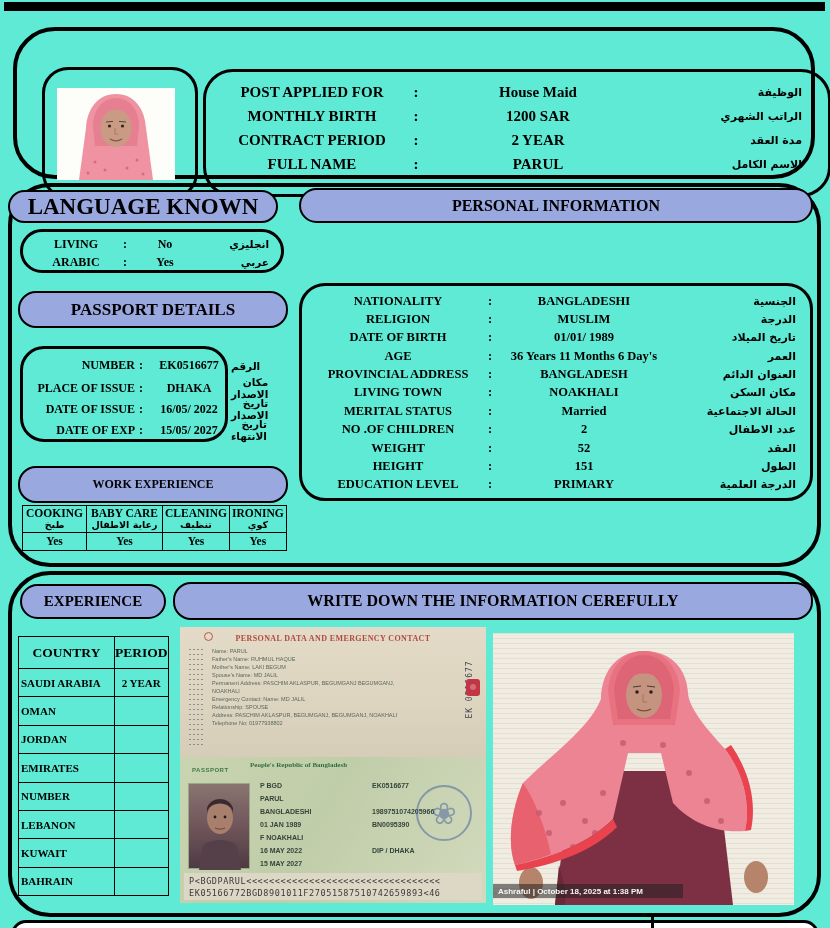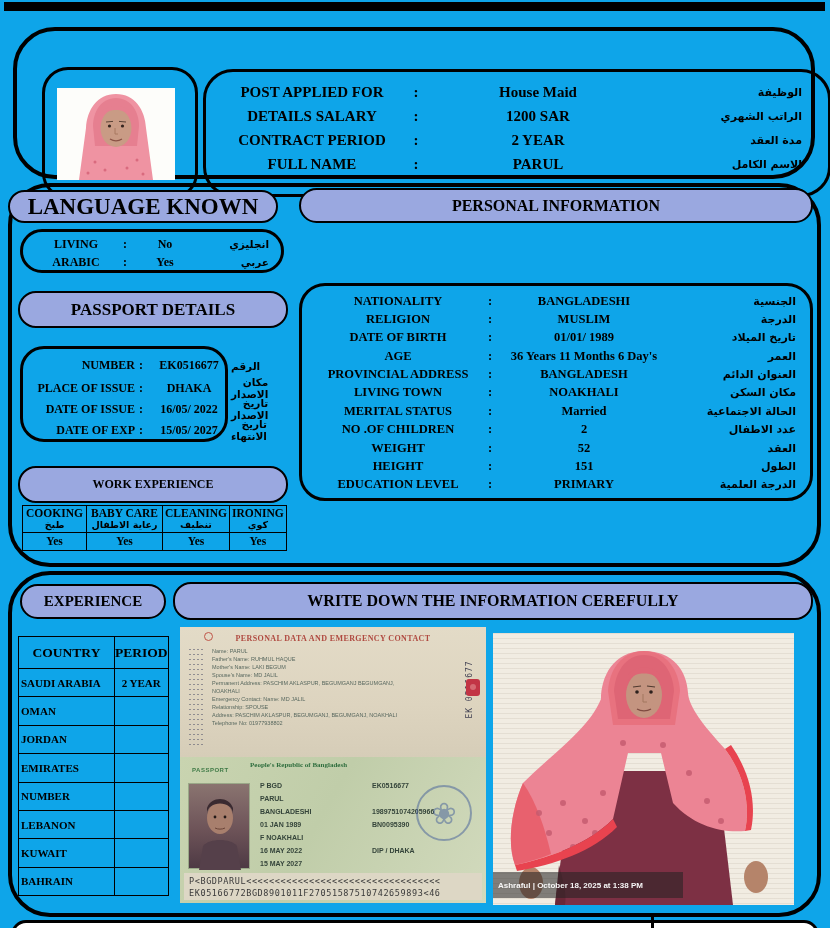--- a/index.html
+++ b/index.html
@@ -1,19 +1,19 @@
 <!DOCTYPE html>
 <html><head>
 <meta charset="utf-8">
 <style>
   * { box-sizing: border-box; margin: 0; padding: 0; }
   html,body { background:#ffffff; }
   .page {
     position: relative; width: 830px; height: 928px;
-    background: #0ea5e9; overflow: hidden;
+    background: #5eead4; overflow: hidden;
     font-family: "Liberation Serif", serif; font-weight: bold; color: #000;
   }
   .topbar { position:absolute; left:4px; top:2px; width:821px; height:9px; background:#000; }
 
   
   .sec { position:absolute; border:4px solid #000; border-radius:42px; }
   #sec-top { left:13px; top:27px;  width:802px; height:152px; }
   #sec-mid { left:8px;  top:183px; width:813px; height:384px; }
   #sec-bot { left:8px;  top:571px; width:813px; height:346px; }
 
@@ -120,21 +120,21 @@
   .mrz { position:absolute; left:4px; top:116px; width:298px; height:27px;
          background:#ddd7c5; padding:2px 5px 0 5px; }
   .mrzline { font-family:"DejaVu Sans Mono",monospace; font-size:8.5px; line-height:12px;
              color:#3a3a3a; letter-spacing:.6px; white-space:nowrap; overflow:hidden; }
 
   
   .photo { position:absolute; left:493px; top:633px; width:301px; height:272px;
            background:#f1ece2; overflow:hidden; }
   .photo-texture { position:absolute; inset:0;
            background:repeating-linear-gradient(180deg, rgba(190,180,165,.25) 0 1px, transparent 1px 5px); }
-  .wm { position:absolute; left:0; bottom:7px; width:190px; height:26px;
+  .wm { position:absolute; left:0; bottom:7px; width:190px; height:14px;
         background:rgba(35,35,35,.55); display:flex; align-items:center; padding-left:5px; }
   .wm span { font-family:"Liberation Sans",sans-serif; font-weight:bold; font-size:8px; color:#f5f5f5; white-space:nowrap; }
 
   
   .next-sec { position:absolute; left:11px; top:920px; width:808px; height:30px;
               border:3px solid #000; border-radius:16px; background:#fff; }
   .stray { position:absolute; left:651px; top:917px; width:2.5px; height:11px; background:#000; }
 </style>
 </head>
 <body>
@@ -166,21 +166,21 @@
     </div>
 
     <div class="details-box">
       <div class="drow">
         <span class="dl">POST APPLIED FOR</span>
         <span class="c"></span>
         <span class="dv">House Maid</span>
         <span class="da ar">الوظيفة</span>
       </div>
       <div class="drow">
-        <span class="dl">DETAILS SALARY</span>
+        <span class="dl">MONTHLY BIRTH</span>
         <span class="c"></span>
         <span class="dv">1200 SAR</span>
         <span class="da ar">الراتب الشهري</span>
       </div>
       <div class="drow">
         <span class="dl">CONTRACT PERIOD</span>
         <span class="c"></span>
         <span class="dv">2 YEAR</span>
         <span class="da ar">مدة العقد</span>
       </div>

